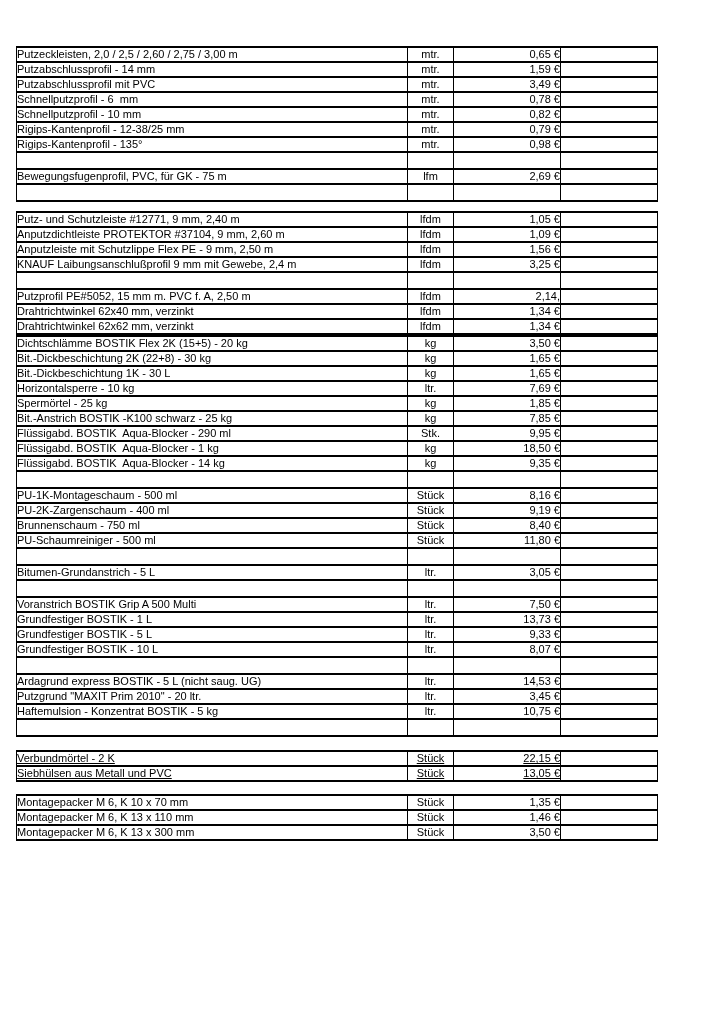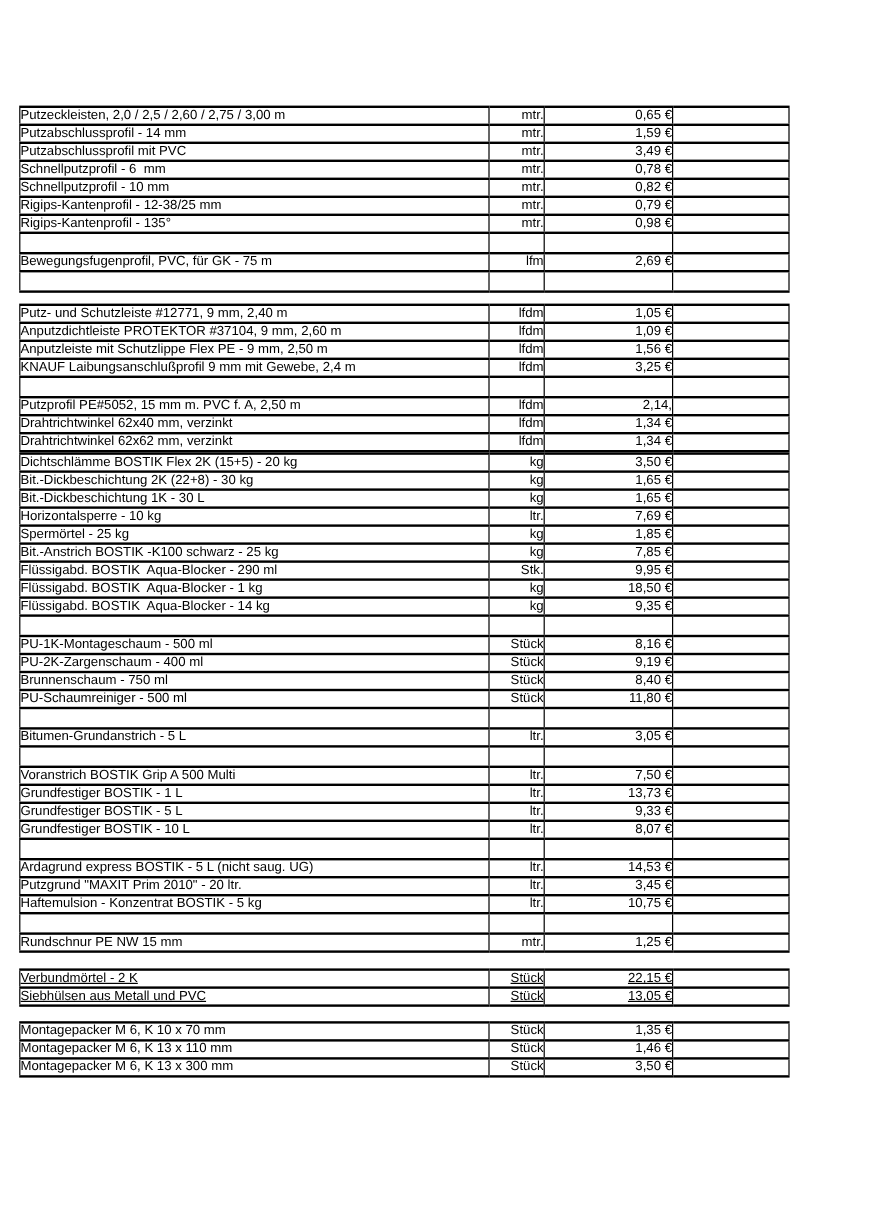--- a/index.html
+++ b/index.html
@@ -5,21 +5,21 @@
   html, body {
     margin: 0;
     padding: 0;
     background: #ffffff;
     width: 724px;
     height: 1024px;
     overflow: hidden;
     font-family: "Liberation Sans", "DejaVu Sans", sans-serif;
   }
   .sheet {
-    padding-top: 88px;
+    padding-top: 46px;
     padding-left: 16px;
   }
   table.price-table {
     border-collapse: collapse;
     table-layout: fixed;
     width: 641px;
   }
   col.c-name  { width: 391px; }
   col.c-unit  { width: 46px; }
   col.c-price { width: 107px; }
@@ -39,21 +39,21 @@
   }
   tr.empty-row td { height: 15px; }
   td.name {
     text-align: left;
     padding-left: 3px;
     padding-right: 2px;
     white-space: pre;
   }
   td.unit {
     color: var(--unit-text, #f00);
-    text-align: right;
+    text-align: center;
     padding-left: 3px;
     white-space: pre;
   }
   td.price {
     text-align: right;
     padding-right: 4px;
     white-space: pre;
   }
   td.extra { }
   
@@ -352,26 +352,20 @@
           <td class="unit">ltr.</td>
           <td class="price">10,75 €</td>
           <td class="extra"></td>
         </tr>
         <tr class="empty-row">
           <td class="name"></td>
           <td class="unit"></td>
           <td class="price"></td>
           <td class="extra"></td>
         </tr>
-        <tr>
-          <td class="name">Rundschnur PE NW 15 mm</td>
-          <td class="unit">mtr.</td>
-          <td class="price">1,25 €</td>
-          <td class="extra"></td>
-        </tr>
       </tbody>
     </table>
     <table class="price-table t3">
       <colgroup>
         <col class="c-name">
         <col class="c-unit">
         <col class="c-price">
         <col class="c-extra">
       </colgroup>
       <tbody>

